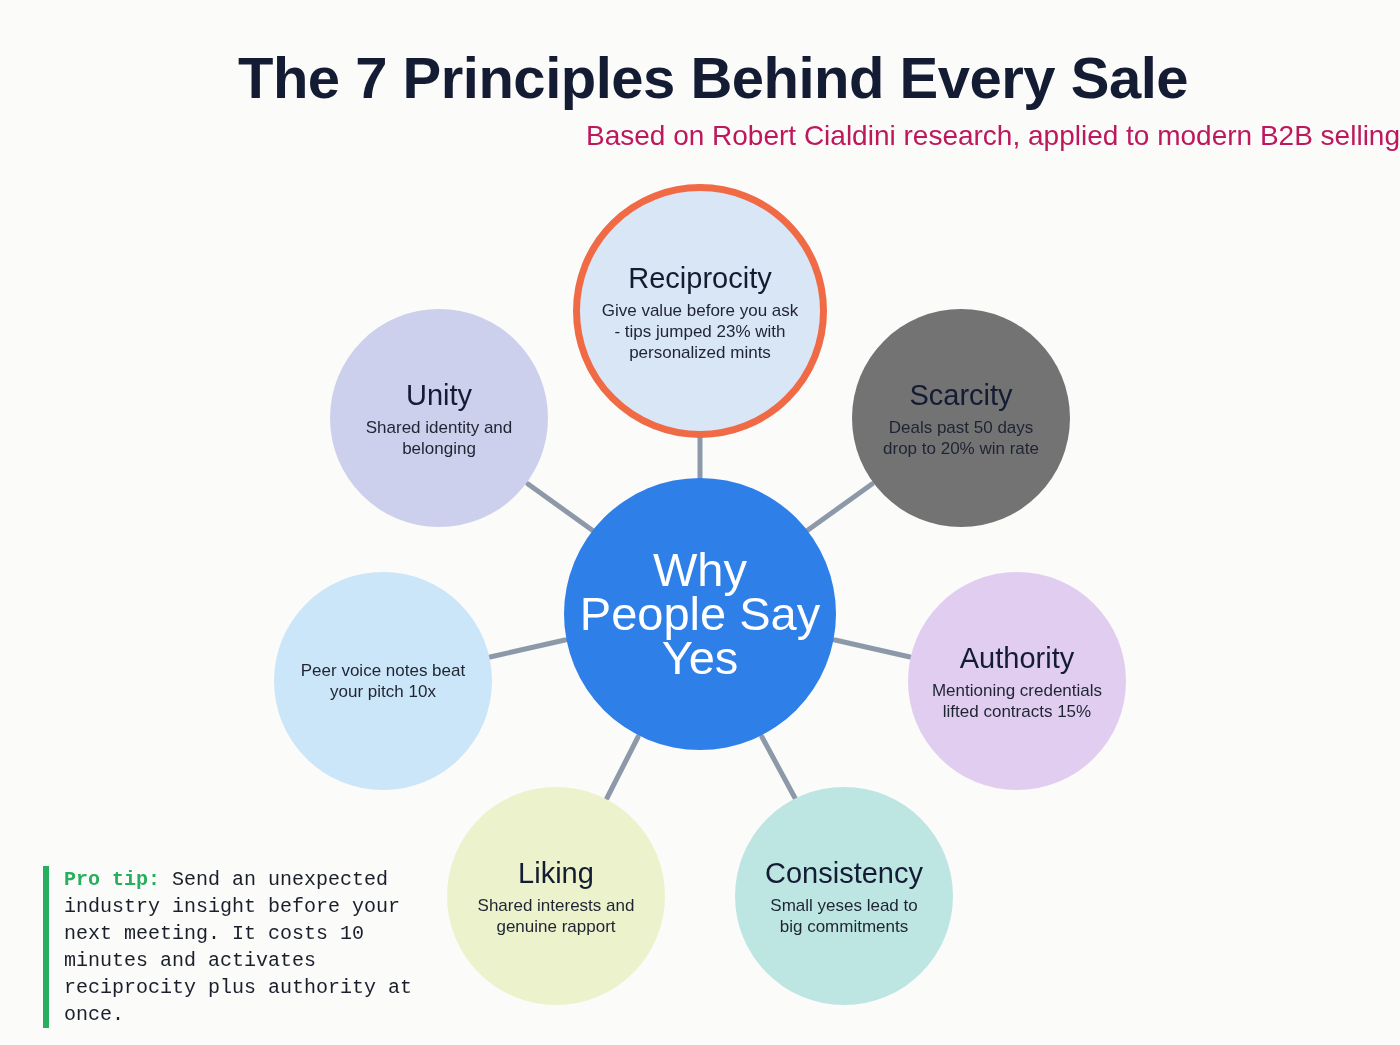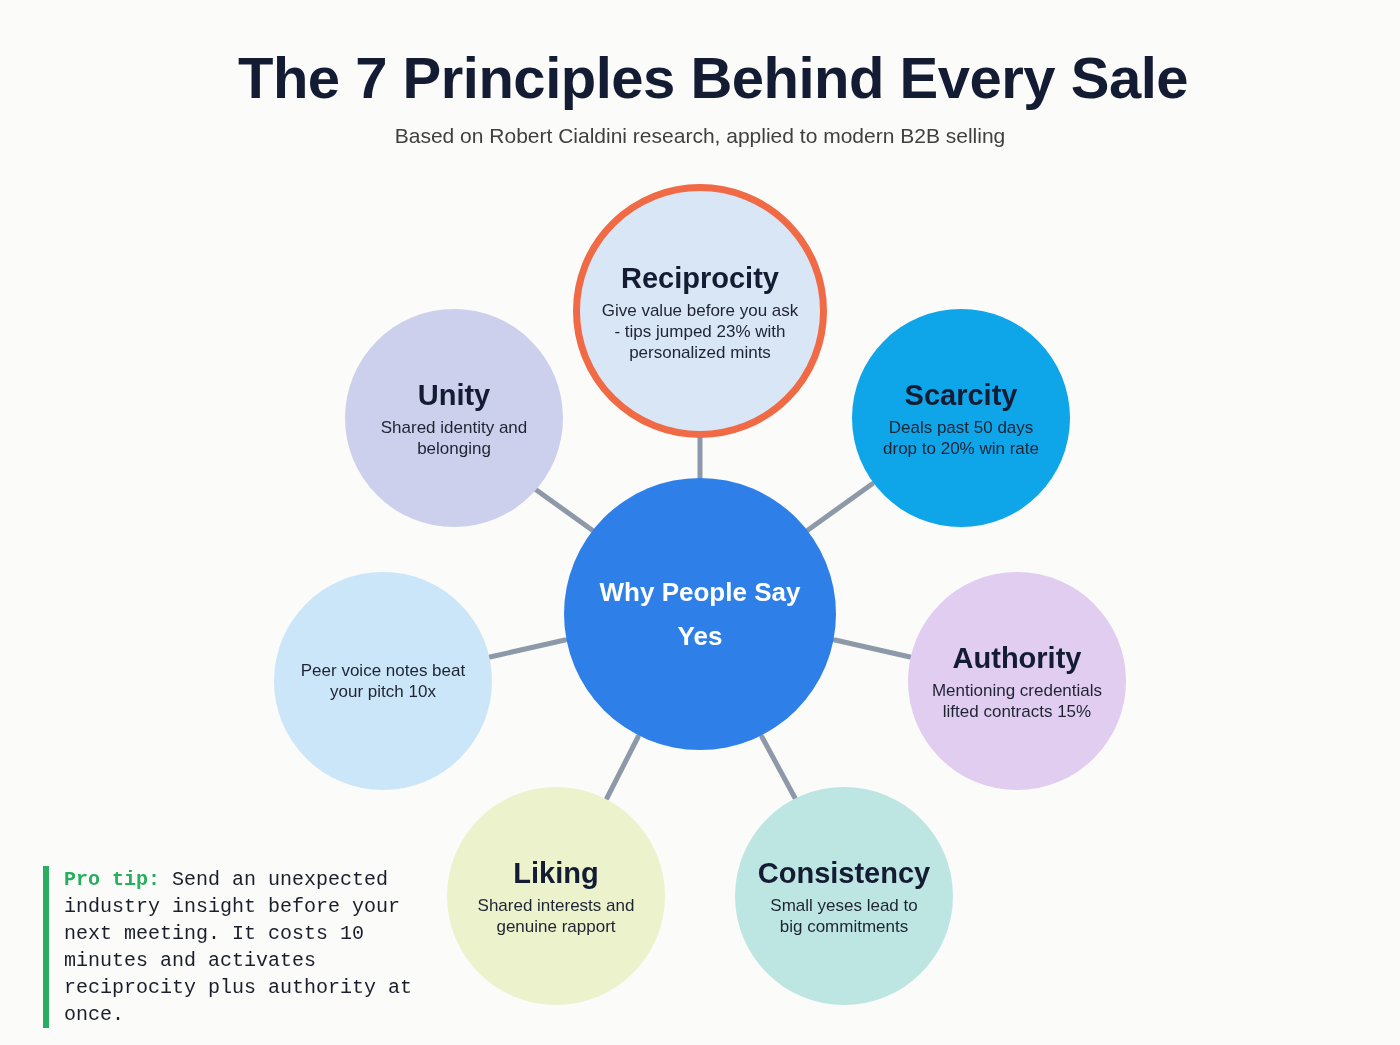--- a/index.html
+++ b/index.html
@@ -7,38 +7,38 @@
       width: 1400px; height: 1045px; position: relative; overflow: hidden;
       background: #fbfbfa;
       font-family: "Liberation Sans", "DejaVu Sans", sans-serif;
     }
     .title {
       position: absolute; left: 13px; top: 40px; width: 1400px; text-align: center;
       font-size: 58px; font-weight: 700; color: #131c33; letter-spacing: -0.5px;
       line-height: 76px;
     }
     .subtitle {
-      position: absolute; left: 0; top: 117px; width: 1400px; text-align: center;
-      font-size: 21px; color: #404040; line-height: 38px;
+      position: absolute; left: 0; top: 117px; width: 1400px; text-align: right;
+      font-size: 28px; color: #be185d; line-height: 38px;
     }
     svg.connectors { position: absolute; left: 0; top: 0; }
     .node {
       position: absolute; border-radius: 50%; box-sizing: border-box;
       display: flex; flex-direction: column; align-items: center; justify-content: center;
       text-align: center; padding: 0 14px;
     }
     .node .name {
-      font-size: 29px; font-weight: 700; color: #141c33; line-height: 36px; margin-bottom: 4px;
+      font-size: 29px; font-weight: 400; color: #141c33; line-height: 36px; margin-bottom: 4px;
       white-space: nowrap;
     }
     .node .desc {
       font-size: 17px; color: #1f2433; line-height: 21px;
     }
     .hub .name {
-      color: #ffffff; font-size: 26px; line-height: 44px; margin: 0;
+      color: #ffffff; font-size: 47px; line-height: 44px; margin: 0;
       white-space: normal;
     }
     .tip {
       position: absolute; left: 43px; top: 866px; width: 370px;
       border-left: 6px solid #27ae5e; padding-left: 15px;
       font-size: 20px; line-height: 27px; color: #1a1f2b; font-family: Liberation Mono, monospace;
     }
     .tip .label { color: #27ae5e; font-weight: 700; }
   </style>
 </head>
@@ -61,21 +61,21 @@
 
 <div class="node hub" style="left:564px; top:478px; width:272px; height:272px; background:#2f7fe8;">
   <div class="name">Why People Say Yes</div>
 </div>
 
 <div class="node" style="left:573px; top:184px; width:254px; height:254px; background:#d9e6f6; border:7px solid #f06a45;">
   <div class="name">Reciprocity</div>
   <div class="desc" style="width:200px;">Give value before you ask - tips jumped 23% with personalized mints</div>
 </div>
 
-<div class="node" style="left:852px; top:309px; width:218px; height:218px; background:#0ea5e9;">
+<div class="node" style="left:852px; top:309px; width:218px; height:218px; background:#737373;">
   <div class="name">Scarcity</div>
   <div class="desc" style="width:176px;">Deals past 50 days drop to 20% win rate</div>
 </div>
 
 <div class="node" style="left:908px; top:572px; width:218px; height:218px; background:#e1cdf0;">
   <div class="name">Authority</div>
   <div class="desc" style="width:196px;">Mentioning credentials lifted contracts 15%</div>
 </div>
 
 <div class="node" style="left:735px; top:787px; width:218px; height:218px; background:#bde6e3;">
@@ -85,20 +85,20 @@
 
 <div class="node" style="left:447px; top:787px; width:218px; height:218px; background:#ecf2cc;align-items:center;">
   <div class="name">Liking</div>
   <div class="desc" style="width:176px;">Shared interests and genuine rapport</div>
 </div>
 
 <div class="node" style="left:274px; top:572px; width:218px; height:218px; background:#cbe6f8;">
   <div class="desc" style="width:166px;">Peer voice notes beat your pitch 10x</div>
 </div>
 
-<div class="node" style="left:345px; top:309px; width:218px; height:218px; background:#ccd0ec;">
+<div class="node" style="left:330px; top:309px; width:218px; height:218px; background:#ccd0ec;">
   <div class="name">Unity</div>
   <div class="desc" style="width:170px;">Shared identity and belonging</div>
 </div>
 
 <div class="tip">
   <span class="label">Pro tip:</span><span> Send an unexpected industry insight before your next meeting. It costs 10 minutes and activates reciprocity plus authority at once.</span>
 </div>
 
 </body></html>

